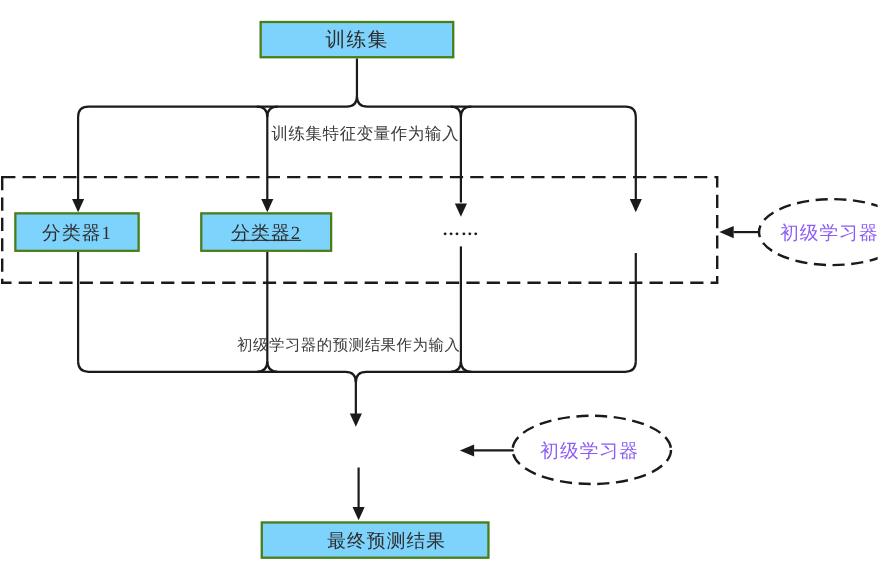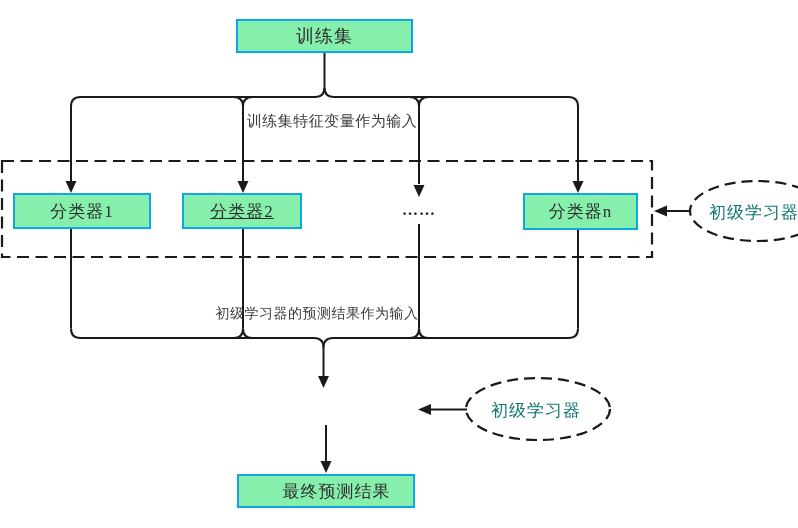--- a/index.html
+++ b/index.html
@@ -17,36 +17,36 @@
     color: #2e2e2e;
   }
   #lines {
     position: absolute;
     left: 0;
     top: 0;
   }
   .box {
     position: absolute;
     box-sizing: border-box;
-    background: #86efac;
-    border: 2px solid #0ea5e9;
+    background: #7dd3fc;
+    border: 2px solid #4d7c0f;
     display: flex;
     align-items: center;
     justify-content: center;
     font-size: 17px;
     letter-spacing: 1px;
     color: #2e2e2e;
     white-space: nowrap;
   }
   .box.train    { left: 236px; top: 19px;  width: 177px; height: 34px; border-width: 2.5px; font-size: 18px; }
-  .box.clf1     { left: 13px;  top: 193px; width: 138px; height: 36px; }
+  .box.clf1     { left: 13px;  top: 193px; width: 114px; height: 36px; }
   .box.clf2     { left: 182px; top: 193px; width: 120px; height: 36px; text-decoration: underline; }
   .box.clfn     { left: 523px; top: 193px; width: 115px; height: 37px; border-width: 2.5px; }
   .box.clfn1    { left: 237px; top: 389px; width: 178px; height: 36px; }
-  .box.final    { left: 237px; top: 474px; width: 178px; height: 34px; padding-left: 21px; }
+  .box.final    { left: 237px; top: 474px; width: 208px; height: 34px; padding-left: 21px; }
 
   .edge-label {
     position: absolute;
     transform: translateX(-50%);
     font-size: 15px;
     letter-spacing: 0.5px;
     color: #3a3a3a;
     white-space: nowrap;
   }
   .edge-label.top { left: 332px; top: 112px; }
@@ -61,21 +61,21 @@
     font-weight: bold;
     letter-spacing: 1px;
     color: #1a1a1a;
     white-space: nowrap;
   }
   .callout-label {
     position: absolute;
     transform: translate(-50%, -50%);
     font-size: 17px;
     letter-spacing: 1px;
-    color: #0f766e;
+    color: #8b5cf6;
     white-space: nowrap;
   }
   .callout-label.primary   { left: 754px; top: 212px; }
   .callout-label.secondary { left: 536px; top: 410px; }
 </style>
 </head>
 <body>
 
 <div id="stage">
 
@@ -120,21 +120,20 @@
       <polygon points="318,376 329,376 323.5,388"></polygon>
       <polygon points="320.5,461 331.5,461 326,473"></polygon>
       <polygon points="667,205.5 667,216.5 654,211"></polygon>
       <polygon points="431,404 431,415 418,409.5"></polygon>
     </g>
   </svg>
 
   <div class="box train">训练集</div>
   <div class="box clf1">分类器1</div>
   <div class="box clf2">分类器2</div>
-  <div class="box clfn">分类器n</div>
   <div class="box final">最终预测结果</div>
 
   <div class="edge-label mid">初级学习器的预测结果作为输入</div>
   <div class="edge-label top">训练集特征变量作为输入</div>
   <div class="dots">……</div>
 
   <div class="callout-label primary">初级学习器</div>
   <div class="callout-label secondary">初级学习器</div>
 
 </div>

